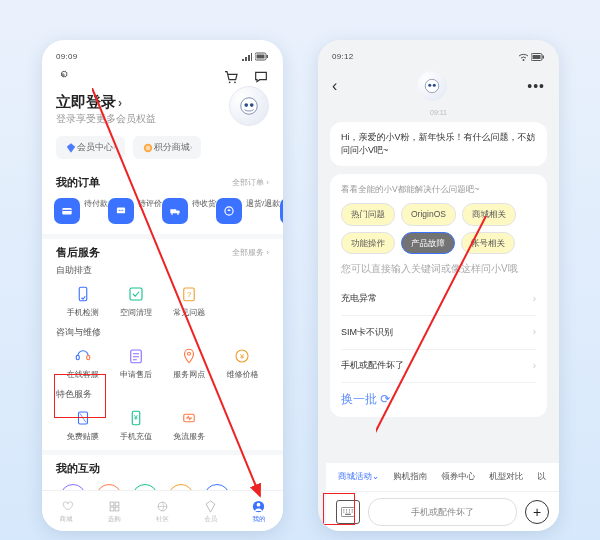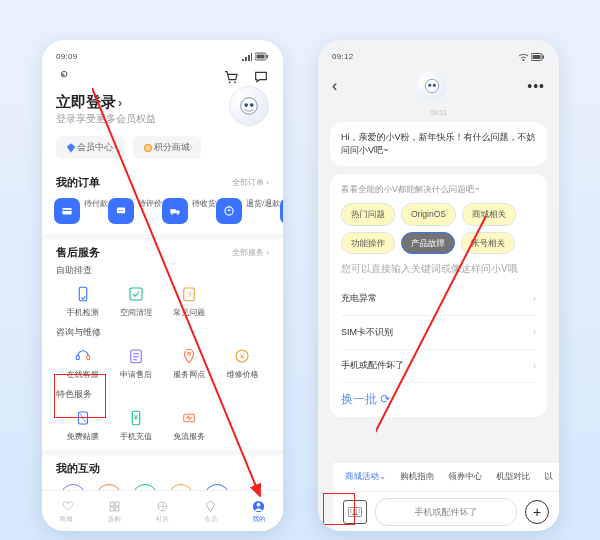--- a/index.html
+++ b/index.html
@@ -172,21 +172,21 @@
     font-size:9px;color:#333;
     padding:9px 0;
     border-bottom:0.5px solid #f0f1f3;
     display:flex;justify-content:space-between;align-items:center;
   }
   .line-item:last-child{border-bottom:none;}
   .line-item .ar{font-size:10px;color:#ccc;}
   .refresh{font-size:12px;color:#5b8bff;padding-top:8px;}
 
   .r-bottom{
-    position:absolute;bottom:0;left:15px;right:0;height:68px;background:#fff;text-align:right;
+    position:absolute;bottom:0;left:8px;right:0;height:68px;background:#fff;text-align:right;
   }
   .ticker{
     height:28px;display:flex;align-items:center;gap:14px;
     padding:0 12px;font-size:8.5px;color:#555;white-space:nowrap;overflow:hidden;
     border-bottom:0.5px solid #f0f0f0;
   }
   .ticker span:first-child{color:#3b72ff;}
   .input-row{
     height:40px;display:flex;align-items:center;gap:8px;padding:0 10px;
   }

